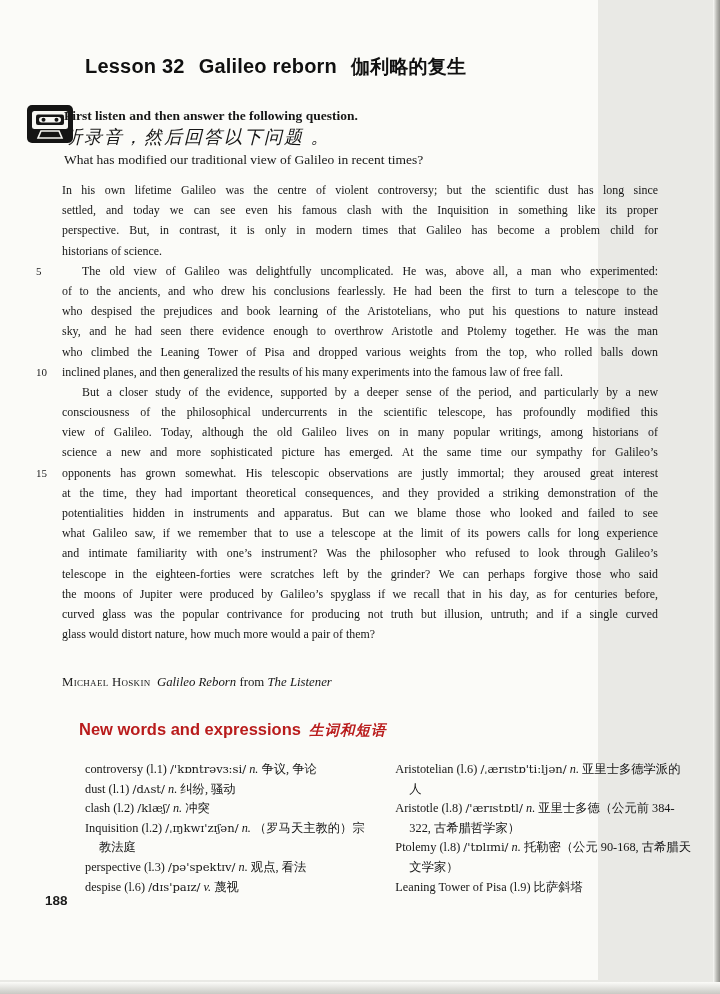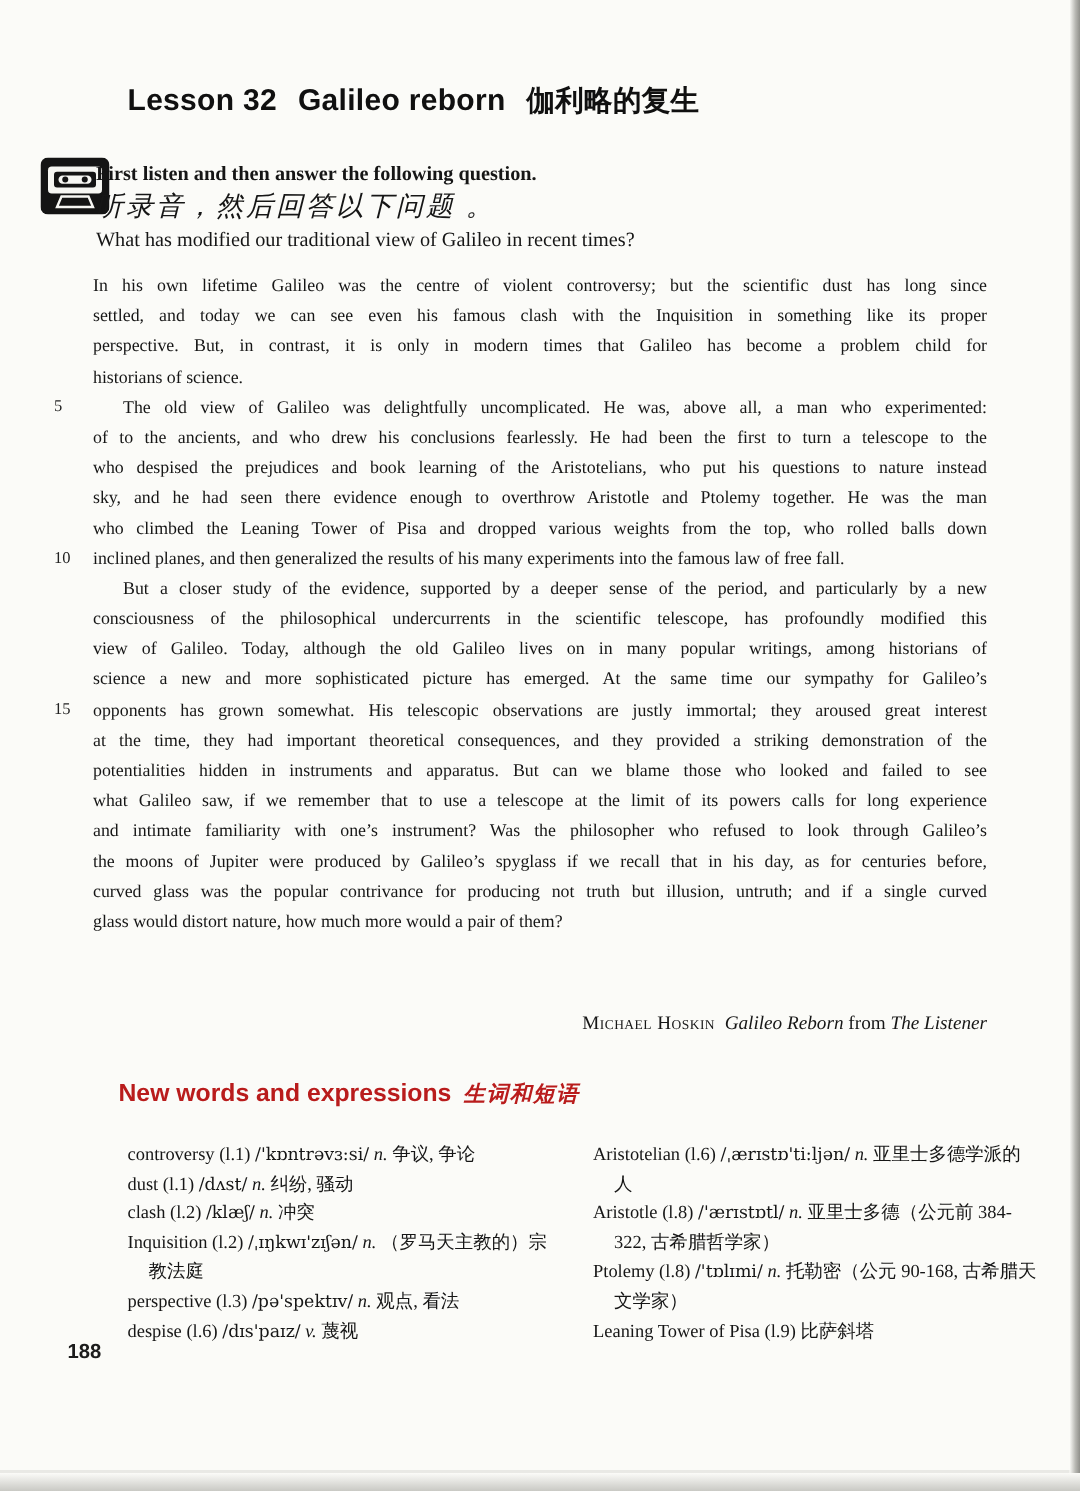--- a/index.html
+++ b/index.html
@@ -5,21 +5,21 @@
   html,body{margin:0;padding:0;}
   body{
     width:720px;height:994px;
     background:#e9e9e5;
     font-family:"Liberation Serif","DejaVu Serif",serif;
     color:#161616;
     position:relative;
     overflow:hidden;
   }
   .page{
-    position:absolute;left:0;top:0;width:718px;height:980px;
+    position:absolute;left:0;top:0;width:598px;height:980px;
     background:#fbfbf8;
     text-decoration:underline;
   }
   .edge-right{position:absolute;right:0;top:0;width:7px;height:994px;
     background:linear-gradient(90deg,#fbfbf8,#b9b9b4 55%,#8f8f8a);}
   .edge-bottom{position:absolute;left:0;bottom:0;width:720px;height:12px;
     background:linear-gradient(180deg,#fbfbf8,#c9c9c4);}
 
   .title{
     position:absolute;left:85px;top:54px;
@@ -38,21 +38,21 @@
   .listen .q{font-size:13.5px;line-height:22px;}
 
   .passage{position:absolute;left:62px;top:180px;width:596px;
     font-size:11.9px;line-height:20.2px;}
   .pline{position:relative;white-space:nowrap;text-align:justify;text-align-last:justify;height:20.2px;}
   .pline.end{text-align-last:left;}
   .pline.ind .ltext{padding-left:20px;}
   .lnum{position:absolute;left:-26px;top:0;font-size:11px;color:#222;
     text-align:right;width:16px;letter-spacing:0;}
 
-  .attribution{position:absolute;left:62px;top:675px;width:596px;text-align:right;
+  .attribution{position:absolute;left:62px;top:675px;width:596px;text-align:left;
     font-size:12.8px;}
   .attribution .author{font-variant:small-caps;letter-spacing:.3px;}
   .attribution .work{font-style:italic;}
   .attribution .src{font-style:italic;}
 
   .vocab-heading{position:absolute;left:62px;top:720px;
     font-family:"Liberation Sans","DejaVu Sans",sans-serif;
     font-weight:bold;font-size:16.5px;color:#b91c1c;white-space:nowrap;margin-left:17px;}
   .vocab-heading .zh{font-size:14.5px;font-style:italic;font-family:"DejaVu Sans",sans-serif;margin-left:8px;letter-spacing:1px;}
 
@@ -108,20 +108,21 @@
       <div class="pline end"><span class="lnum">10</span><span class="ltext">inclined planes, and then generalized the results of his many experiments into the famous law of free fall.</span></div>
       <div class="pline ind"><span class="ltext">But a closer study of the evidence, supported by a deeper sense of the period, and particularly by a new</span></div>
       <div class="pline"><span class="ltext">consciousness of the philosophical undercurrents in the scientific telescope, has profoundly modified this</span></div>
       <div class="pline"><span class="ltext">view of Galileo. Today, although the old Galileo lives on in many popular writings, among historians of</span></div>
       <div class="pline"><span class="ltext">science a new and more sophisticated picture has emerged. At the same time our sympathy for Galileo’s</span></div>
       <div class="pline"><span class="lnum">15</span><span class="ltext">opponents has grown somewhat. His telescopic observations are justly immortal; they aroused great interest</span></div>
       <div class="pline"><span class="ltext">at the time, they had important theoretical consequences, and they provided a striking demonstration of the</span></div>
       <div class="pline"><span class="ltext">potentialities hidden in instruments and apparatus. But can we blame those who looked and failed to see</span></div>
       <div class="pline"><span class="ltext">what Galileo saw, if we remember that to use a telescope at the limit of its powers calls for long experience</span></div>
       <div class="pline"><span class="ltext">and intimate familiarity with one’s instrument? Was the philosopher who refused to look through Galileo’s</span></div>
+      <div class="pline"><span class="ltext">telescope in the eighteen-forties were scratches left by the grinder? We can perhaps forgive those who said</span></div>
       <div class="pline"><span class="ltext">the moons of Jupiter were produced by Galileo’s spyglass if we recall that in his day, as for centuries before,</span></div>
       <div class="pline"><span class="ltext">curved glass was the popular contrivance for producing not truth but illusion, untruth; and if a single curved</span></div>
       <div class="pline end"><span class="ltext">glass would distort nature, how much more would a pair of them?</span></div>
     </div>
 
   <div class="attribution">
     <span class="author">Michael Hoskin</span>&nbsp;&nbsp;<span class="work">Galileo Reborn</span> <span>from</span> <span class="src">The Listener</span>
   </div>
 
   <div class="vocab-heading">

